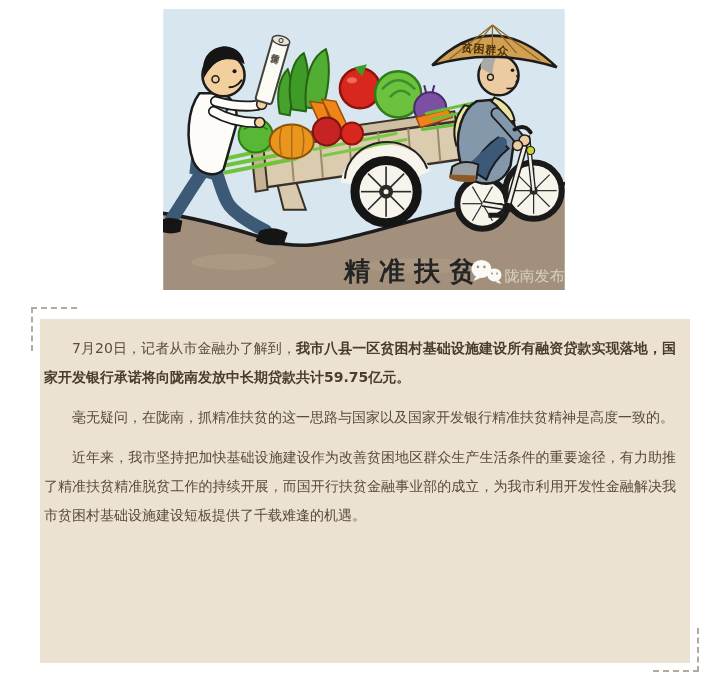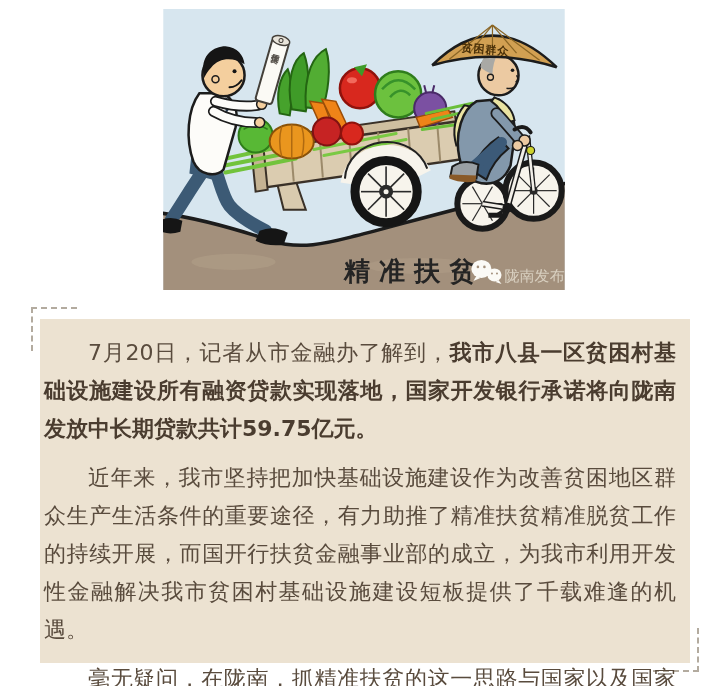--- a/index.html
+++ b/index.html
@@ -6,21 +6,21 @@
   body{
     width:715px;height:686px;background:#ffffff;position:relative;overflow:hidden;
     font-family:"DejaVu Sans","Liberation Sans",sans-serif;
   }
   .hero{position:absolute;left:163px;top:9px;width:402px;height:281px;}
   .hero svg{display:block;width:100%;height:100%;}
   .panel{
     position:absolute;left:40px;top:319px;width:650px;height:344px;
     box-sizing:border-box;background:#ece2d1;
     padding:15px 14px 0 4px;
-    font-size:22px;line-height:38px;color:#594b3d;text-align:justify;
+    font-size:14px;line-height:29px;color:#594b3d;text-align:justify;
   }
   .panel p{margin:0 0 11px 0;text-indent:2em;}
   .panel strong{color:#4a3c2f;font-weight:700;}
   .corner{position:absolute;pointer-events:none;}
   .corner-tl{left:31px;top:307px;width:44px;height:42px;
     border-top:2px dashed #b3ab9f;border-left:2px dashed #b3ab9f;}
   .corner-br{left:653px;top:628px;width:44px;height:42px;
     border-bottom:2px dashed #b3ab9f;border-right:2px dashed #b3ab9f;}
   .hat-text{font-size:11px;font-weight:bold;fill:#4a3008;letter-spacing:1px;}
   .scroll-text{font-size:8.5px;fill:#55504a;writing-mode:vertical-rl;text-orientation:upright;}
@@ -209,15 +209,15 @@
     </g>
     <text class="watermark-text" x="340" y="271">陇南发布</text>
   </svg>
 </div>
 
 <div class="corner corner-tl"></div>
 <div class="corner corner-br"></div>
 
 <div class="panel">
   <p><span>7月20日，记者从市金融办了解到，</span><strong>我市八县一区贫困村基础设施建设所有融资贷款实现落地，国家开发银行承诺将向陇南发放中长期贷款共计59.75亿元。</strong></p>
+  <p>毫无疑问，在陇南，抓精准扶贫的这一思路与国家以及国家开发银行精准扶贫精神是高度一致的。</p>
   <p>近年来，我市坚持把加快基础设施建设作为改善贫困地区群众生产生活条件的重要途径，有力助推了精准扶贫精准脱贫工作的持续开展，而国开行扶贫金融事业部的成立，为我市利用开发性金融解决我市贫困村基础设施建设短板提供了千载难逢的机遇。</p>
-  <p>毫无疑问，在陇南，抓精准扶贫的这一思路与国家以及国家开发银行精准扶贫精神是高度一致的。</p>
 </div>
 
 </body></html>

